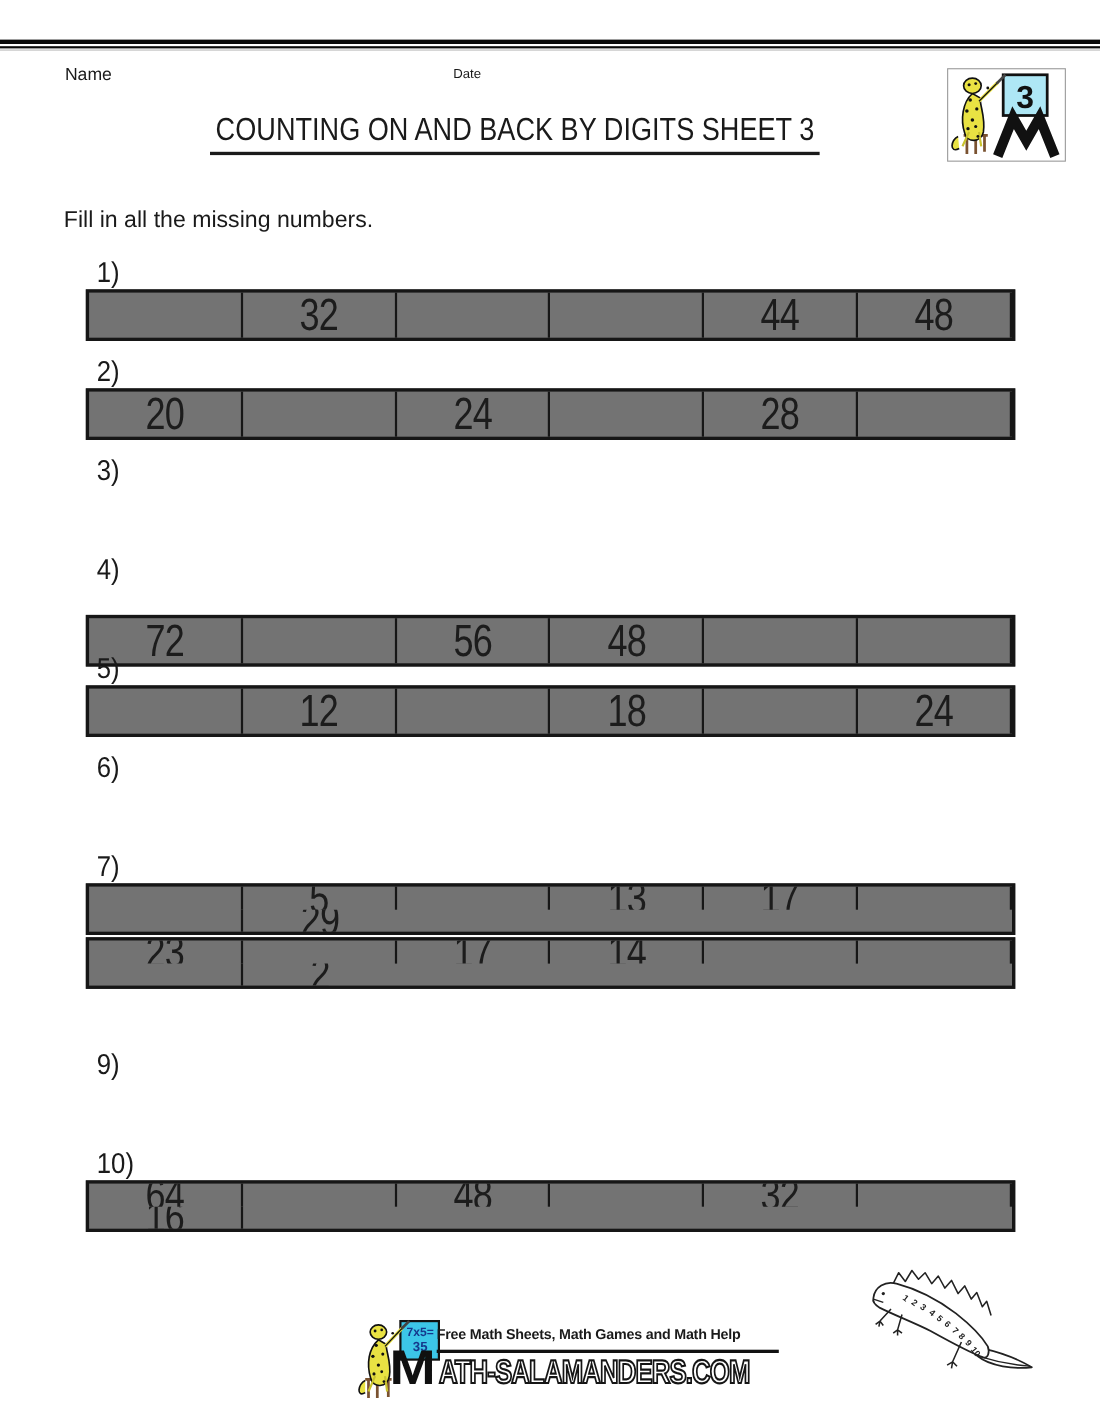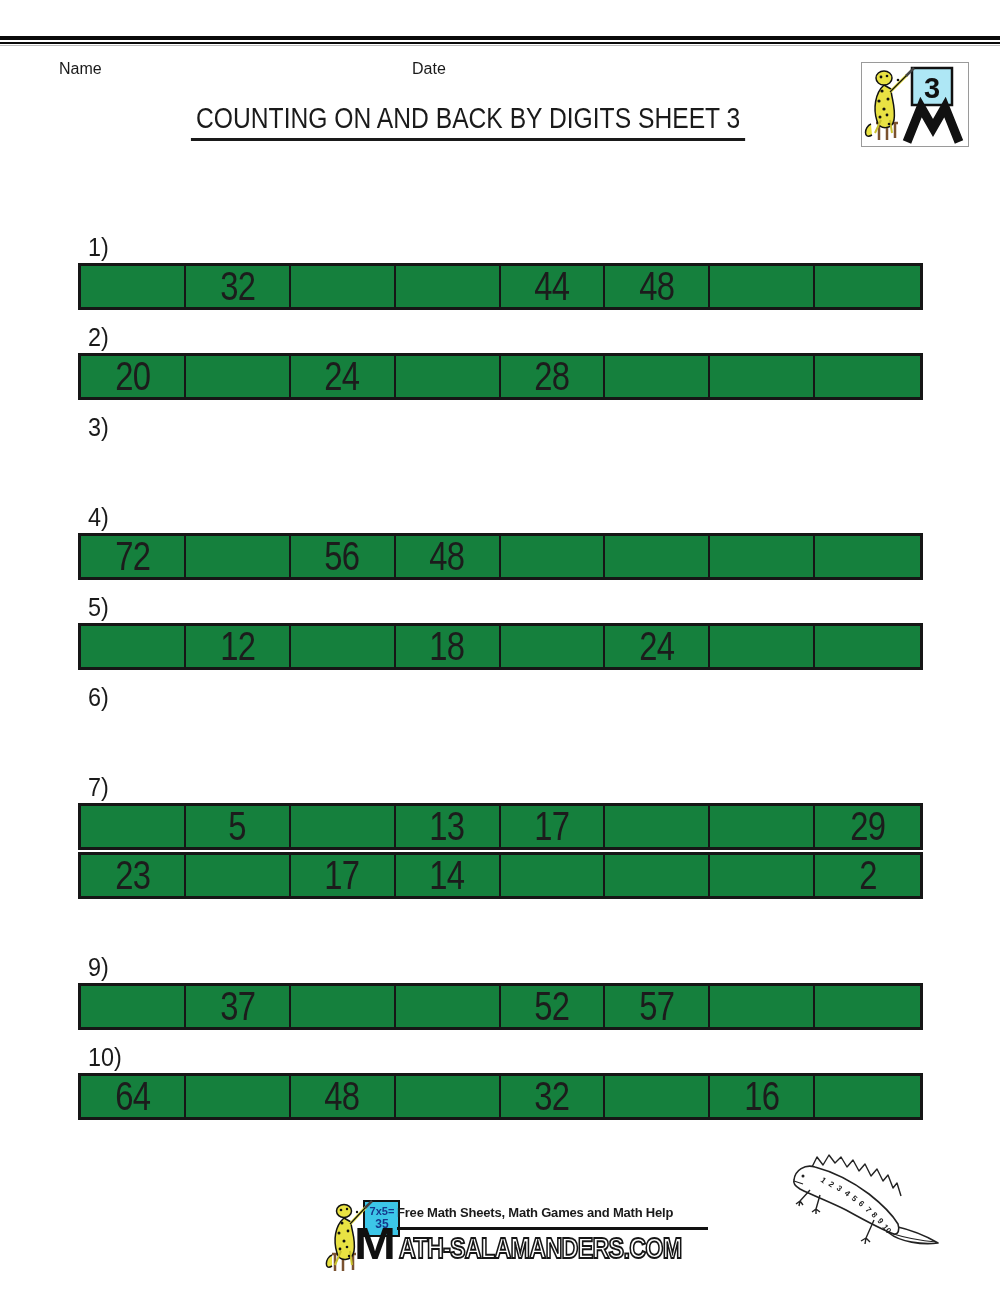--- a/index.html
+++ b/index.html
@@ -3,36 +3,36 @@
 <meta charset="utf-8">
 <style>
   html,body{margin:0;padding:0;background:#ffffff;}
   .sheet{position:relative;width:1000px;height:1294px;background:#ffffff;overflow:hidden;
          font-family:Liberation Sans, sans-serif;color:#1a1a1a;}
   
   .rule-thick{position:absolute;left:0;top:36px;width:1000px;height:4px;background:#0a0a0a;}
   .rule-thin{position:absolute;left:0;top:42px;width:1000px;height:2px;background:#0a0a0a;}
   .rule-shadow{position:absolute;left:0;top:45px;width:1000px;height:1px;background:#bbb;}
   .name-label{position:absolute;left:59px;top:60px;font-size:16px;}
-  .date-label{position:absolute;left:412px;top:60px;font-size:16px;}
+  .date-label{position:absolute;left:412px;top:60px;font-size:12px;}
   
   .badge{position:absolute;left:861px;top:62px;width:106px;height:83px;background:#fff;
          border:1px solid #9a9a9a;}
   
   .title-wrap{position:absolute;left:0;top:102px;width:936px;text-align:center;white-space:nowrap;}
   .title{display:inline-block;font-size:29px;letter-spacing:0;
          transform:scaleX(0.85);transform-origin:center;
          border-bottom:3px solid #1a1a1a;padding:0 6px 3px 6px;}
   .instr{position:absolute;left:58px;font-size:21px;}
   .instr.l1{top:151px;}
   .instr.l2{top:188px;}
   
   .row-label{position:absolute;left:88px;font-size:26px;transform:scaleX(0.9);transform-origin:left;}
   .grid{position:absolute;left:78px;width:845px;height:47px;box-sizing:border-box;
-        border:3px solid #161616;background:#15803d;display:grid;grid-template-columns:repeat(8,1fr);}
+        border:3px solid #161616;background:#737373;display:grid;grid-template-columns:repeat(6,1fr);}
   .cell{border-right:2px solid #161616;display:flex;align-items:center;justify-content:center;overflow:hidden;}
   .cell:last-child{border-right:none;border-radius:15px;}
   .cell span{font-size:41px;letter-spacing:-1px;transform:scaleX(0.8);color:#1c1c1c;}
   
   .f-tagline{position:absolute;left:397px;top:1205px;width:312px;
              font-size:13px;font-weight:bold;letter-spacing:-0.2px;white-space:nowrap;}
   .f-line{position:absolute;left:397px;top:1227px;width:311px;height:3px;background:#111;}
   .f-m{position:absolute;left:354px;top:1222px;font-size:48px;font-weight:bold;color:#101010;
        transform:scaleY(0.92) scaleX(1.05);transform-origin:left top;line-height:1;}
   .f-wordmark{position:absolute;left:399px;top:1231px;font-size:30px;font-weight:bold;
@@ -80,20 +80,21 @@
             <circle cx="36" cy="17" r="1.3"></circle>
         </g>
       </g>
     </svg>
   </div>
 
   <div class="title-wrap">
     <span class="title">COUNTING ON AND BACK BY DIGITS SHEET 3</span>
   </div>
 
+  <div class="instr l2">Fill in all the missing numbers.</div>
 
   <div class="row-label" style="top:232px">1)</div>
   <div class="grid" style="top:263px">
     <div class="cell">
         <span></span>
       </div>
     <div class="cell">
         <span>32</span>
       </div>
     <div class="cell">
@@ -140,21 +141,21 @@
         <span></span>
       </div>
     <div class="cell">
         <span></span>
       </div>
   </div>
 
   <div class="row-label" style="top:412px">3)</div>
 
   <div class="row-label" style="top:502px">4)</div>
-  <div class="grid" style="top:533px">
+  <div class="grid" style="top:559px">
     <div class="cell">
         <span>72</span>
       </div>
     <div class="cell">
         <span></span>
       </div>
     <div class="cell">
         <span>56</span>
       </div>
     <div class="cell">
@@ -254,46 +255,20 @@
       </div>
     <div class="cell">
         <span></span>
       </div>
     <div class="cell">
         <span>2</span>
       </div>
   </div>
 
   <div class="row-label" style="top:952px">9)</div>
-  <div class="grid" style="top:983px">
-    <div class="cell">
-        <span></span>
-      </div>
-    <div class="cell">
-        <span>37</span>
-      </div>
-    <div class="cell">
-        <span></span>
-      </div>
-    <div class="cell">
-        <span></span>
-      </div>
-    <div class="cell">
-        <span>52</span>
-      </div>
-    <div class="cell">
-        <span>57</span>
-      </div>
-    <div class="cell">
-        <span></span>
-      </div>
-    <div class="cell">
-        <span></span>
-      </div>
-  </div>
 
   <div class="row-label" style="top:1042px">10)</div>
   <div class="grid" style="top:1073px">
     <div class="cell">
         <span>64</span>
       </div>
     <div class="cell">
         <span></span>
       </div>
     <div class="cell">

